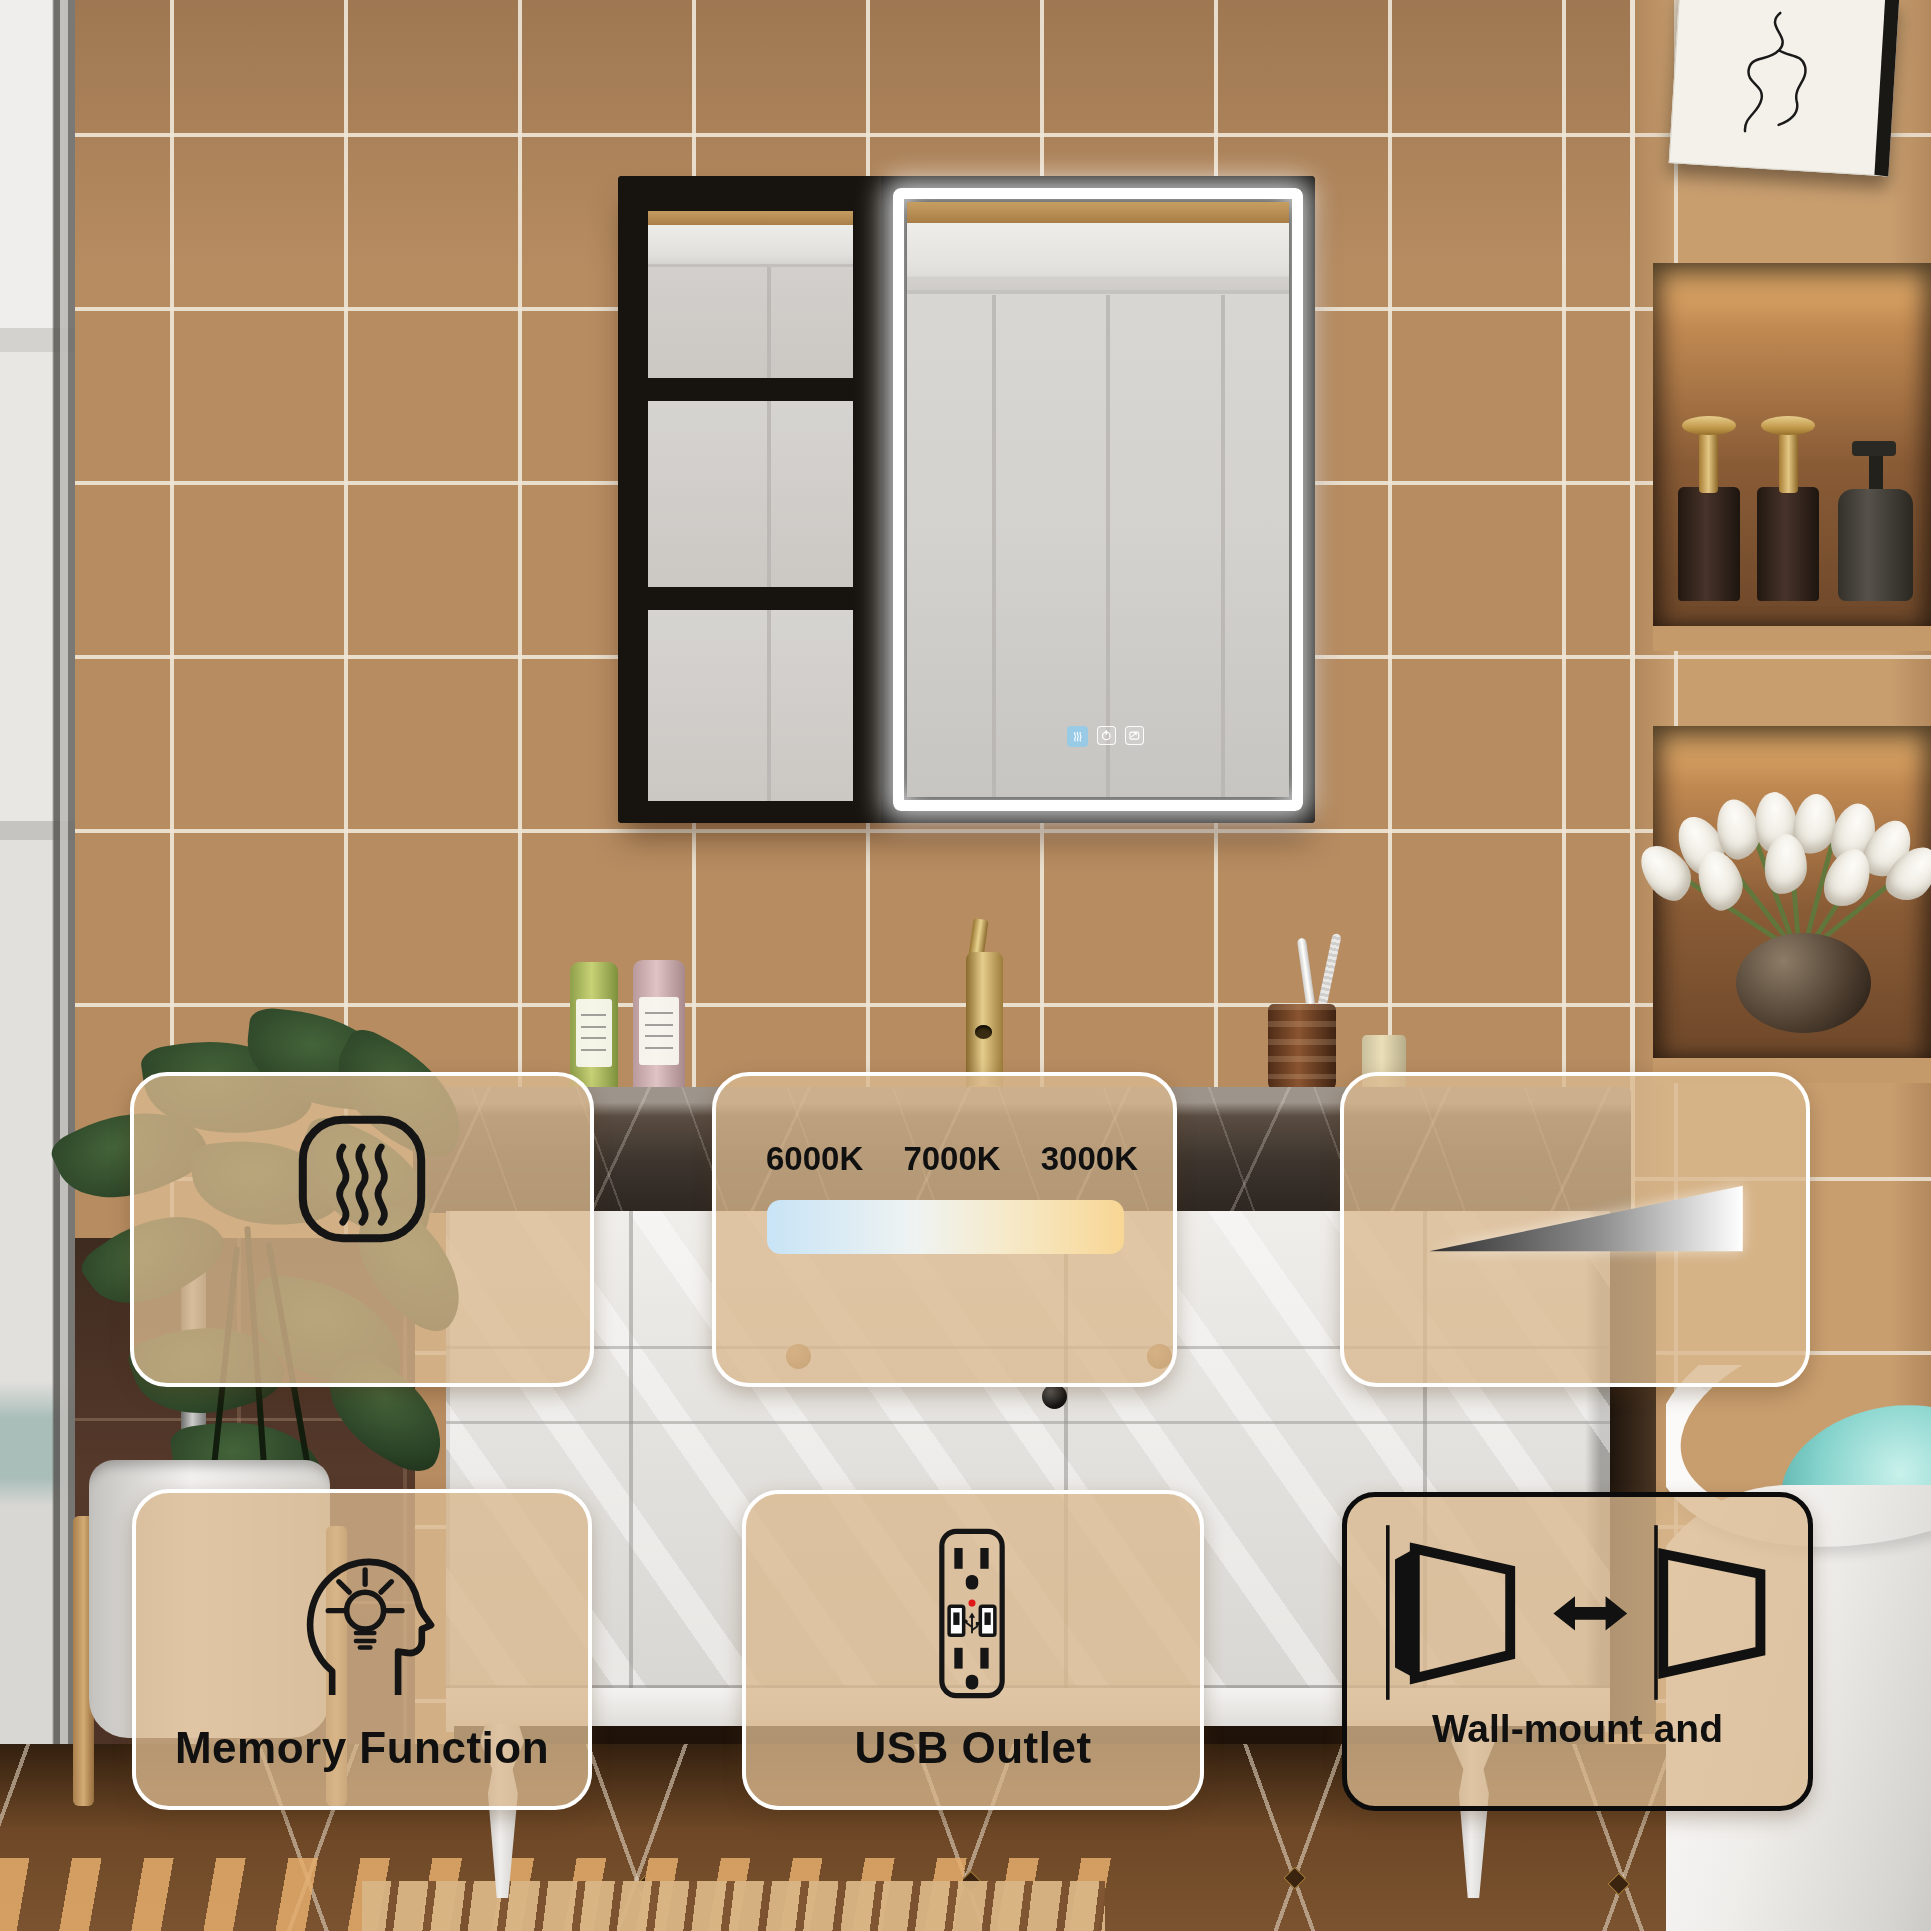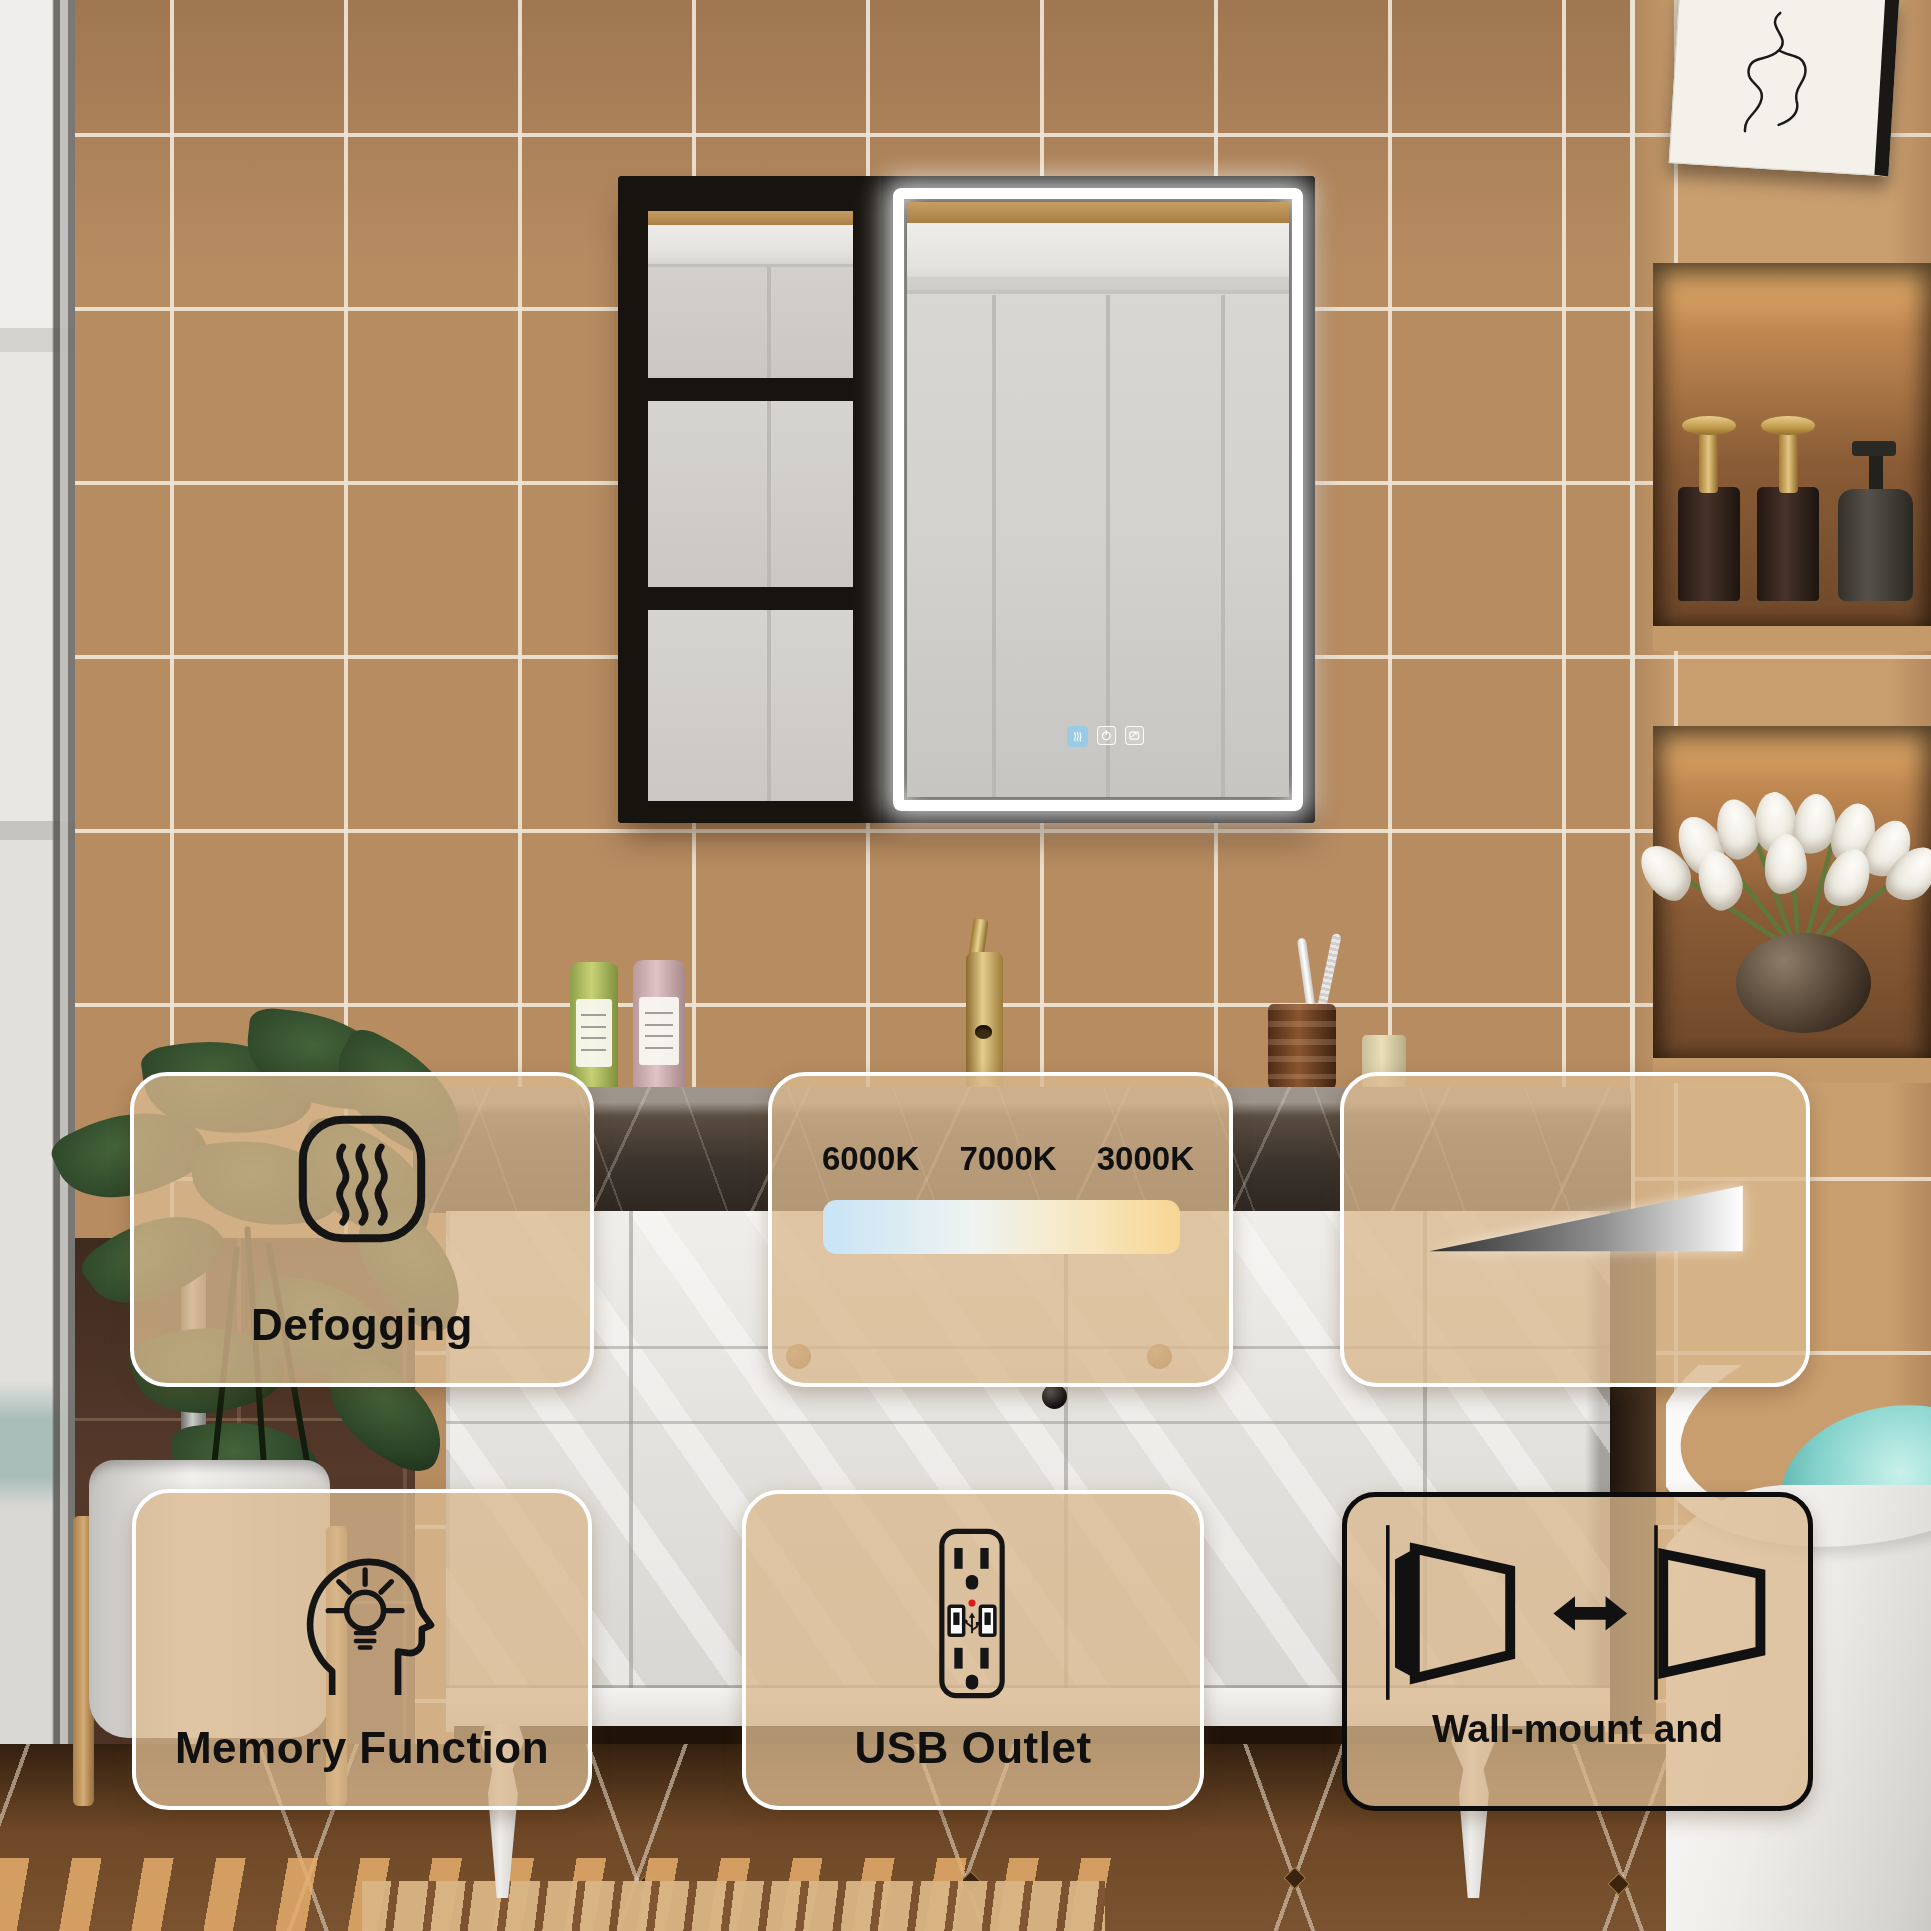--- a/index.html
+++ b/index.html
@@ -353,24 +353,23 @@
 
   <div class="card card-light" style="left:130px;top:1072px;width:456px;height:307px;">
     <svg class="card-icon" style="left:148px;top:23px;" width="160" height="160" viewBox="0 0 100 100">
       <rect x="13" y="13" width="74" height="74" rx="25" fill="none" stroke="#151515" stroke-width="5"></rect>
       <g fill="none" stroke="#151515" stroke-width="4.2" stroke-linecap="round">
         <path d="M38 30 C31 39 45 45 38 54 C31 63 45 69 38 77"></path>
         <path d="M50 30 C43 39 57 45 50 54 C43 63 57 69 50 77"></path>
         <path d="M62 30 C55 39 69 45 62 54 C55 63 69 69 62 77"></path>
       </g>
     </svg>
-    <div class="card-label lbl-main">Defogging</div>
-  </div>
-
-  <div class="card card-light" style="left:768px;top:1072px;width:457px;height:307px;">
+  </div>
+
+  <div class="card card-light" style="left:712px;top:1072px;width:457px;height:307px;">
     <div class="temp-row">
       <span>6000K</span>
       <span>7000K</span>
       <span>3000K</span>
     </div>
     <div class="temp-bar"></div>
   </div>
 
   <div class="card card-light" style="left:1340px;top:1072px;width:462px;height:307px;">
     <svg class="card-icon" style="left:81px;top:104px;filter:drop-shadow(0 0 6.8px rgba(255,255,255,.55));" width="322" height="75" viewBox="0 0 334 78">

